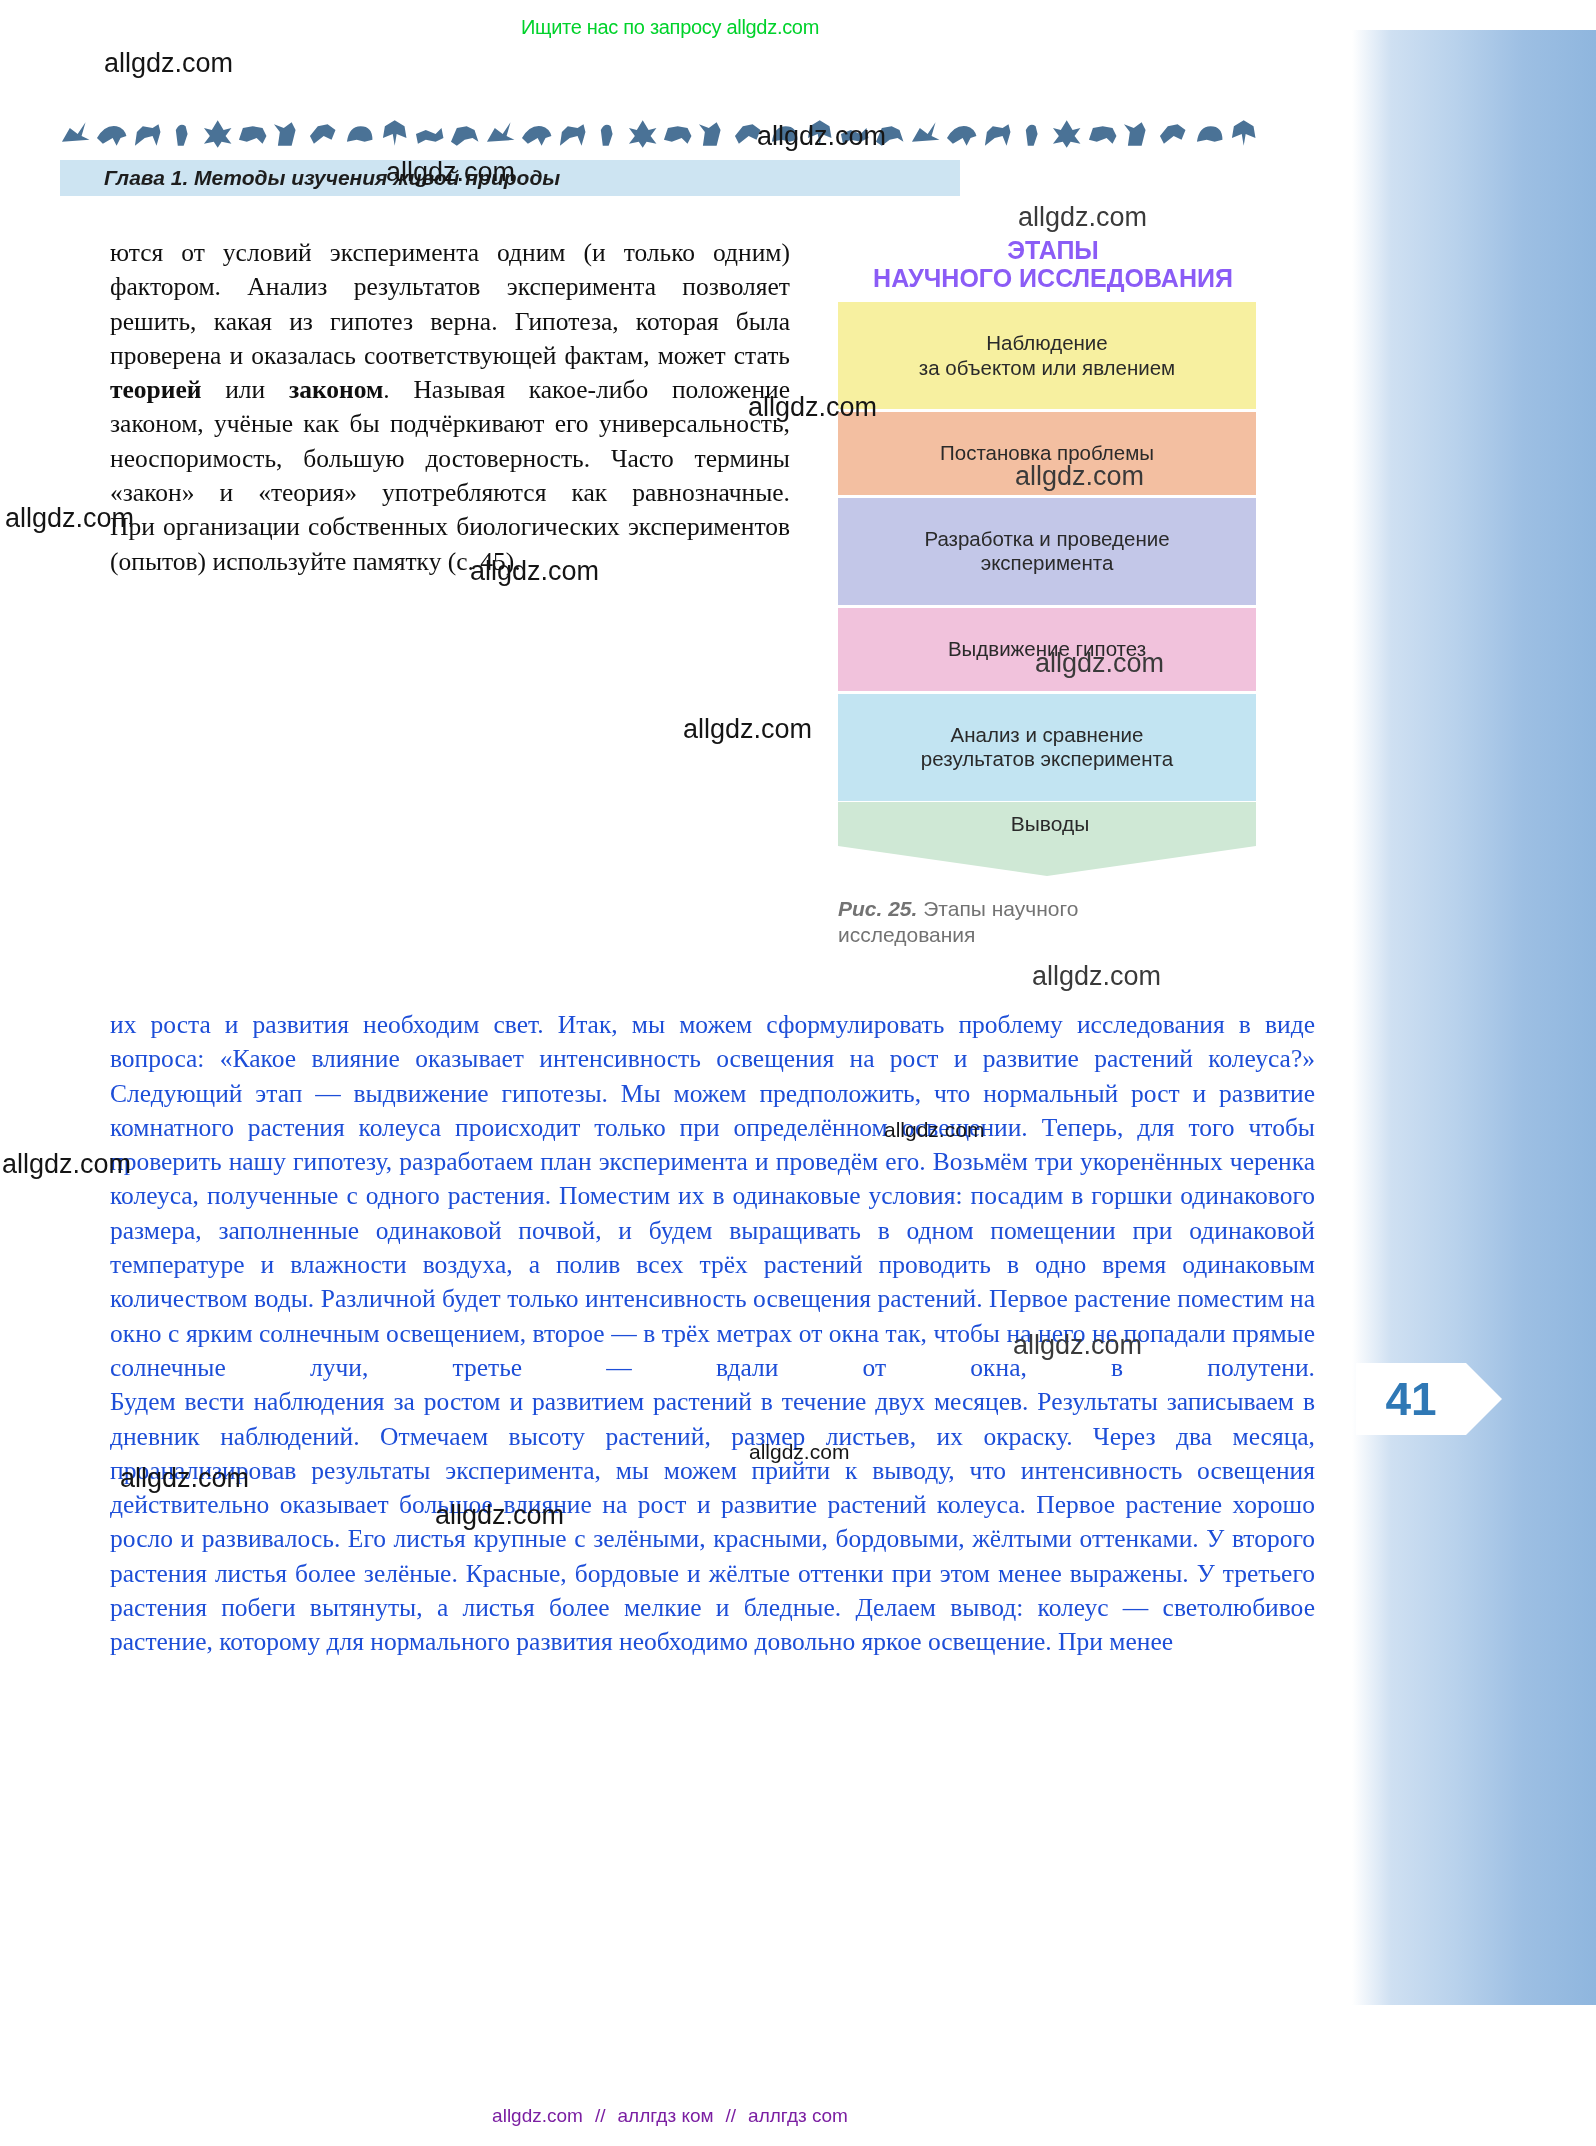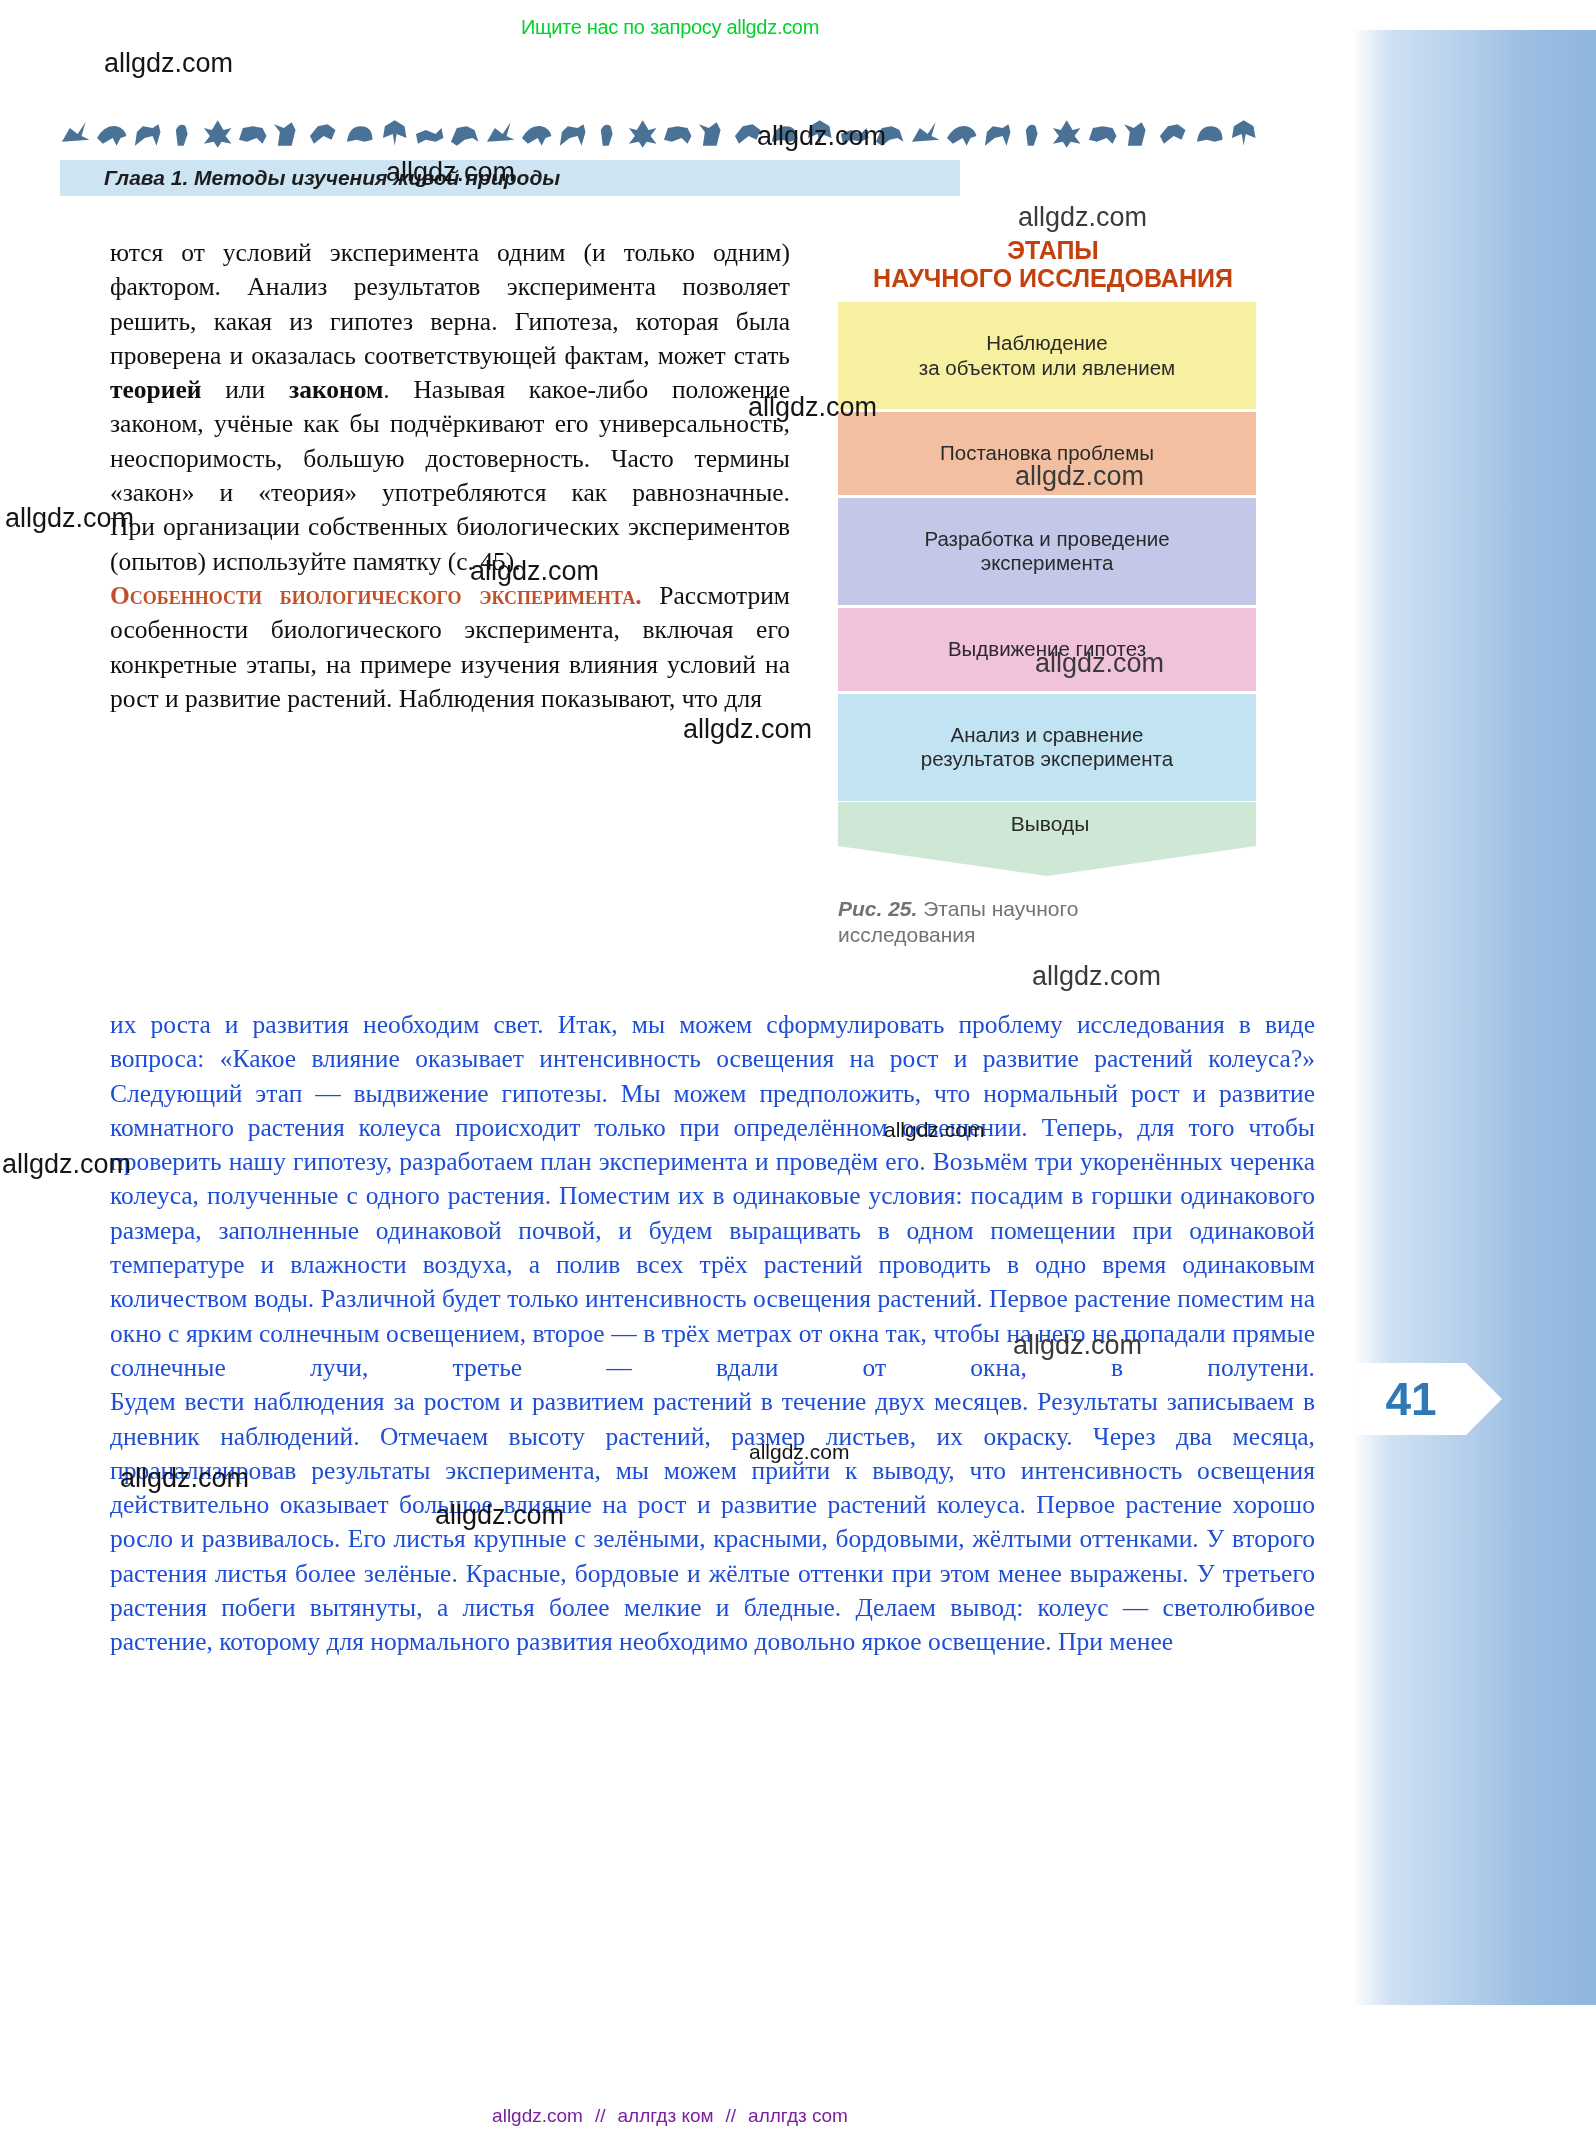--- a/index.html
+++ b/index.html
@@ -89,21 +89,21 @@
     text-align:justify; text-align-last:justify;
     color:#1d4ed8;
   }
   .fullwidth p { margin:0; }
   .fullwidth .lastleft { text-align-last:left; }
 
   
   .flow { position:absolute; left:838px; top:236px; width:430px; }
   .flow-title {
     font-family:"Liberation Sans", sans-serif;
-    font-size:25px; font-weight:bold; color:#c2410c;
+    font-size:25px; font-weight:bold; color:#8b5cf6;
     text-align:center; line-height:1.12;
     margin-bottom:10px;
   }
   .fbox {
     width:418px;
     font-family:"Liberation Sans", sans-serif;
     font-size:20.5px;
     text-align:center;
     padding:29px 6px;
     line-height:1.2;
@@ -263,21 +263,20 @@
     </svg>
   </div>
 
 <div class="chapter-band">
   <div class="t">Глава 1. Методы изучения живой природы</div>
 </div>
 
 <div class="col-left">
   <p class="just" id="p1">ются от условий эксперимента одним (и только одним) фактором. Анализ результатов эксперимента позволяет решить, какая из гипотез верна. Гипотеза, которая была проверена и оказалась соответствующей фактам, может стать <b>теорией</b> или <b>законом</b>. Называя какое-либо положение законом, учёные как бы подчёркивают его универсальность, неоспоримость, большую достоверность. Часто термины «закон» и «теория» употребляются как равнозначные.</p>
   <p class="lastleft" id="p2">При организации собственных биологических экспериментов (опытов) используйте памятку (с. 45).</p>
-  <p class="lastleft" id="p3"><span class="hdr-run">Особенности биологического эксперимента.</span> Рассмотрим особенности биологического эксперимента, включая его конкретные этапы, на примере изучения влияния условий на рост и развитие растений. Наблюдения показывают, что для</p>
 </div>
 
 <div class="flow">
   <div class="flow-title">
     <div>ЭТАПЫ</div>
     <div>НАУЧНОГО ИССЛЕДОВАНИЯ</div>
   </div>
   <div id="steps">
       <div class="fbox" style="background: rgb(247, 240, 160);">
         <div>Наблюдение</div>

